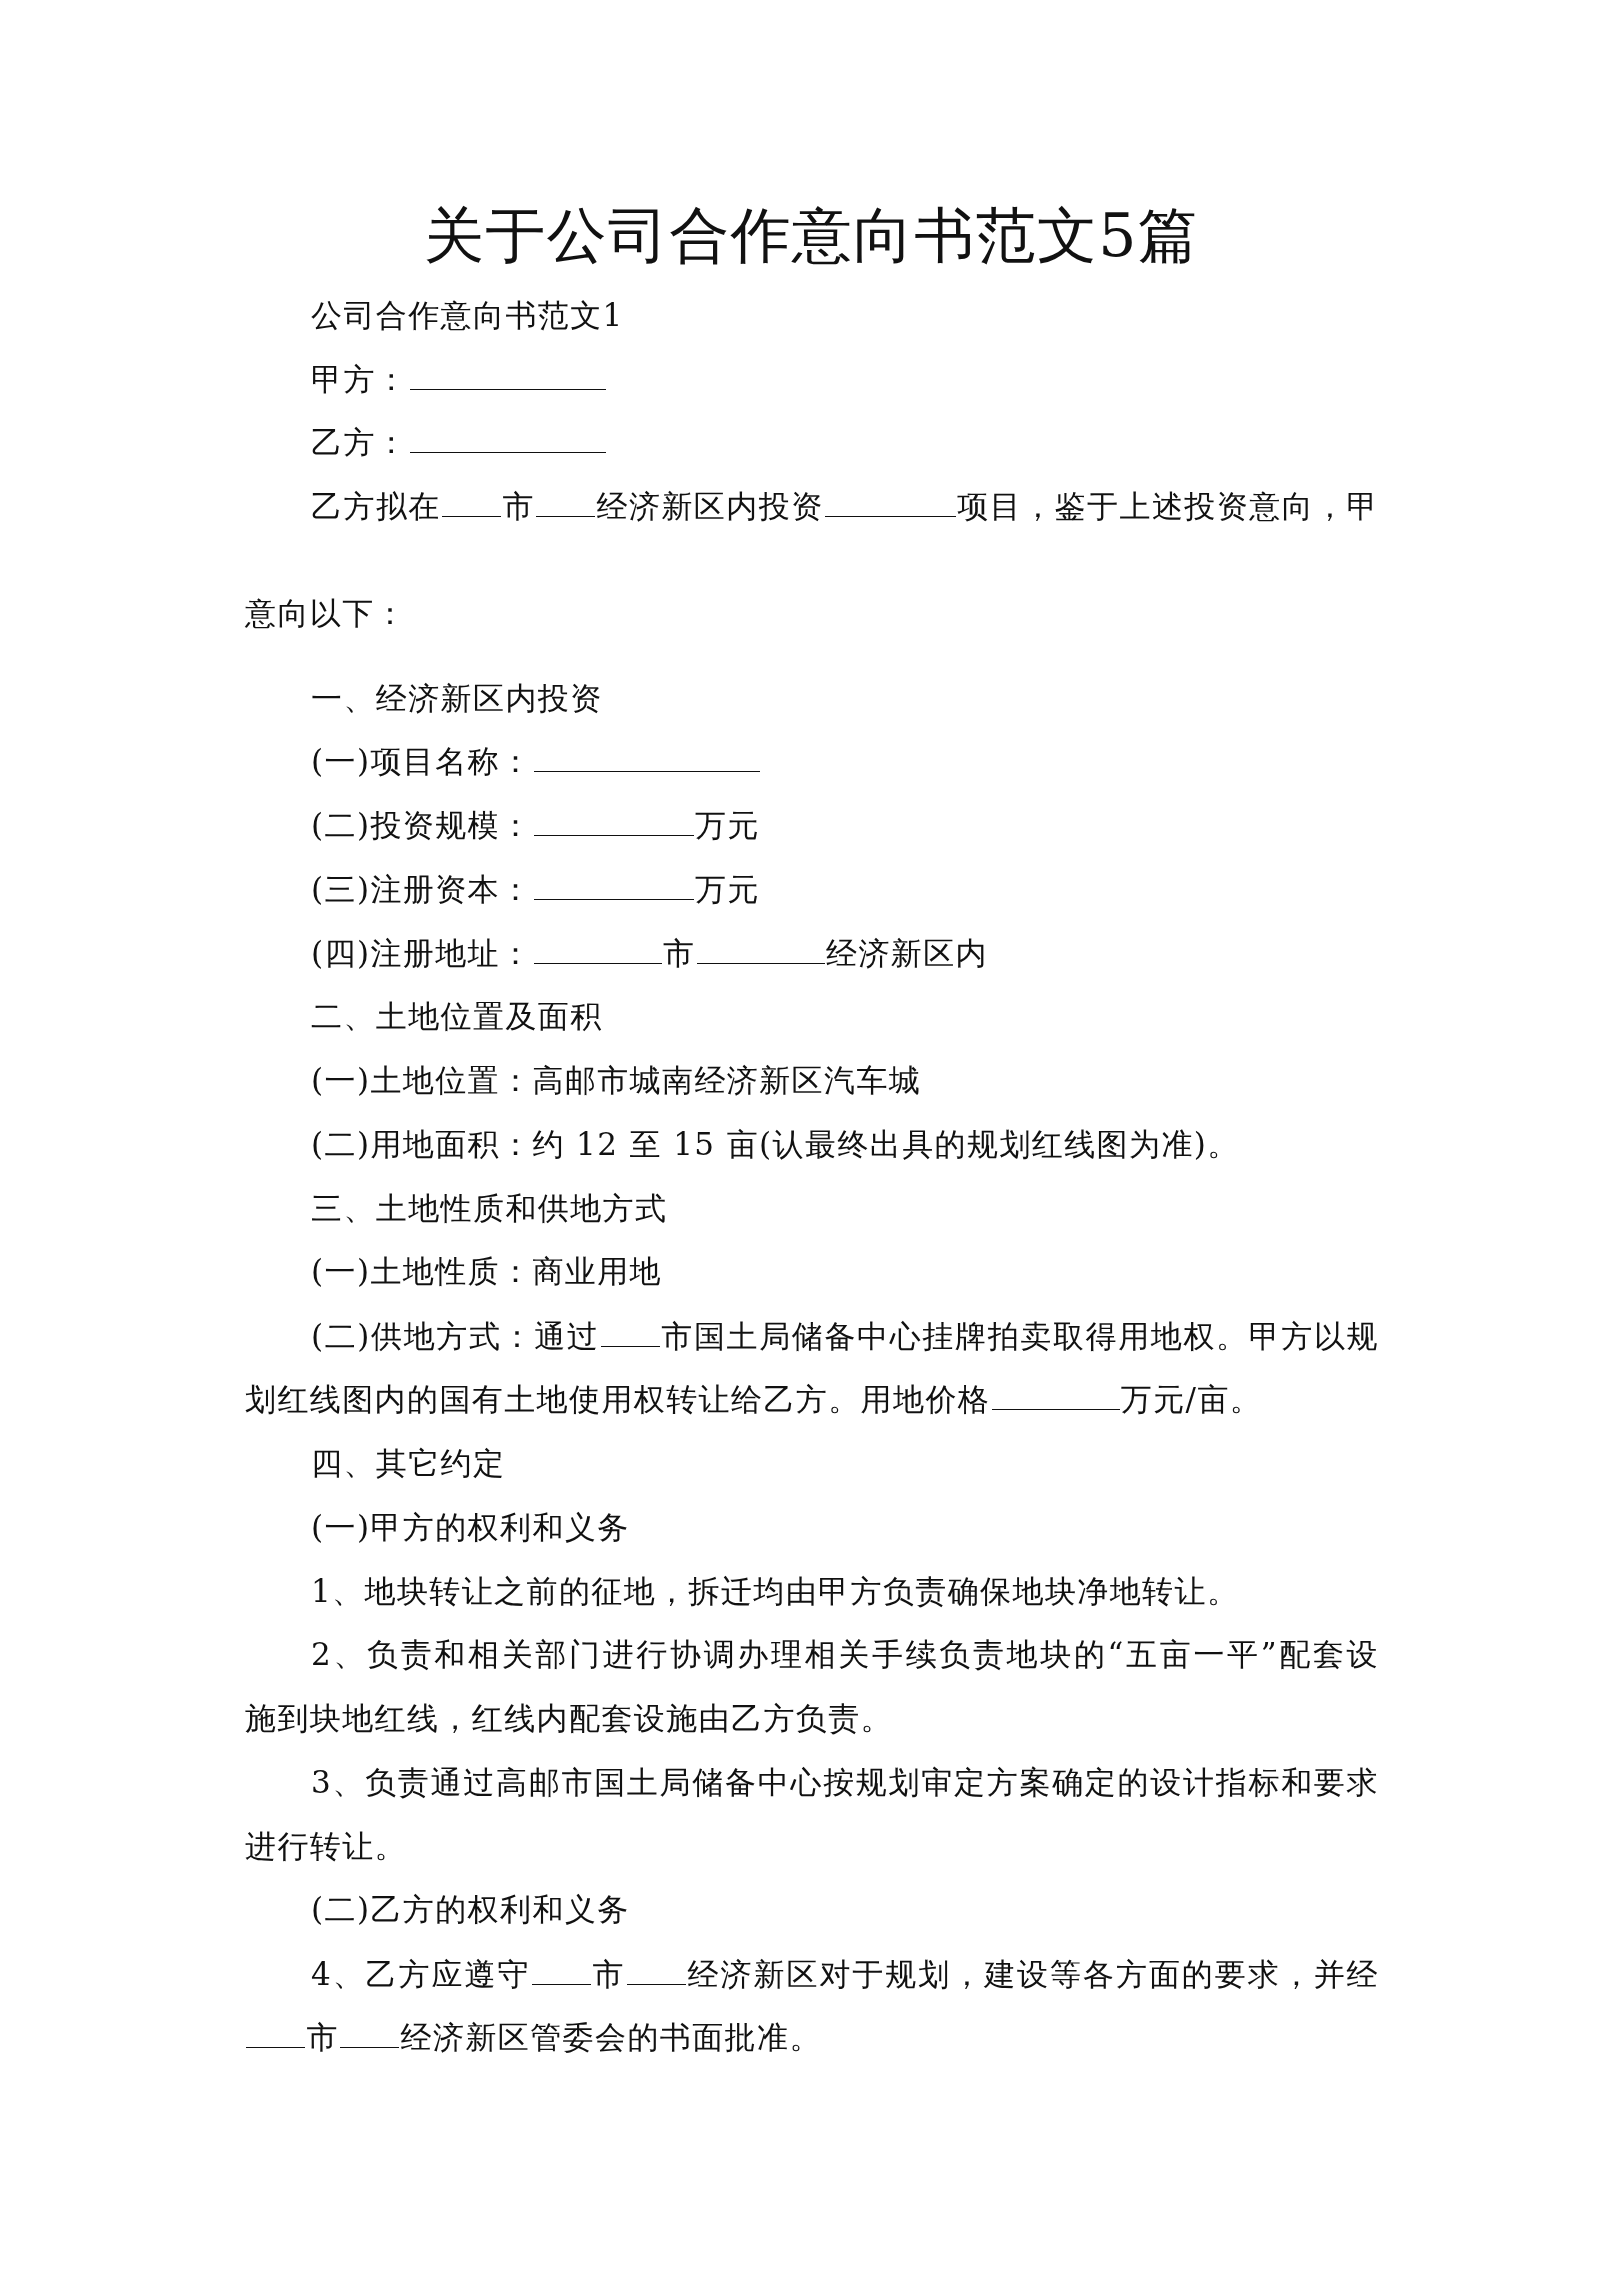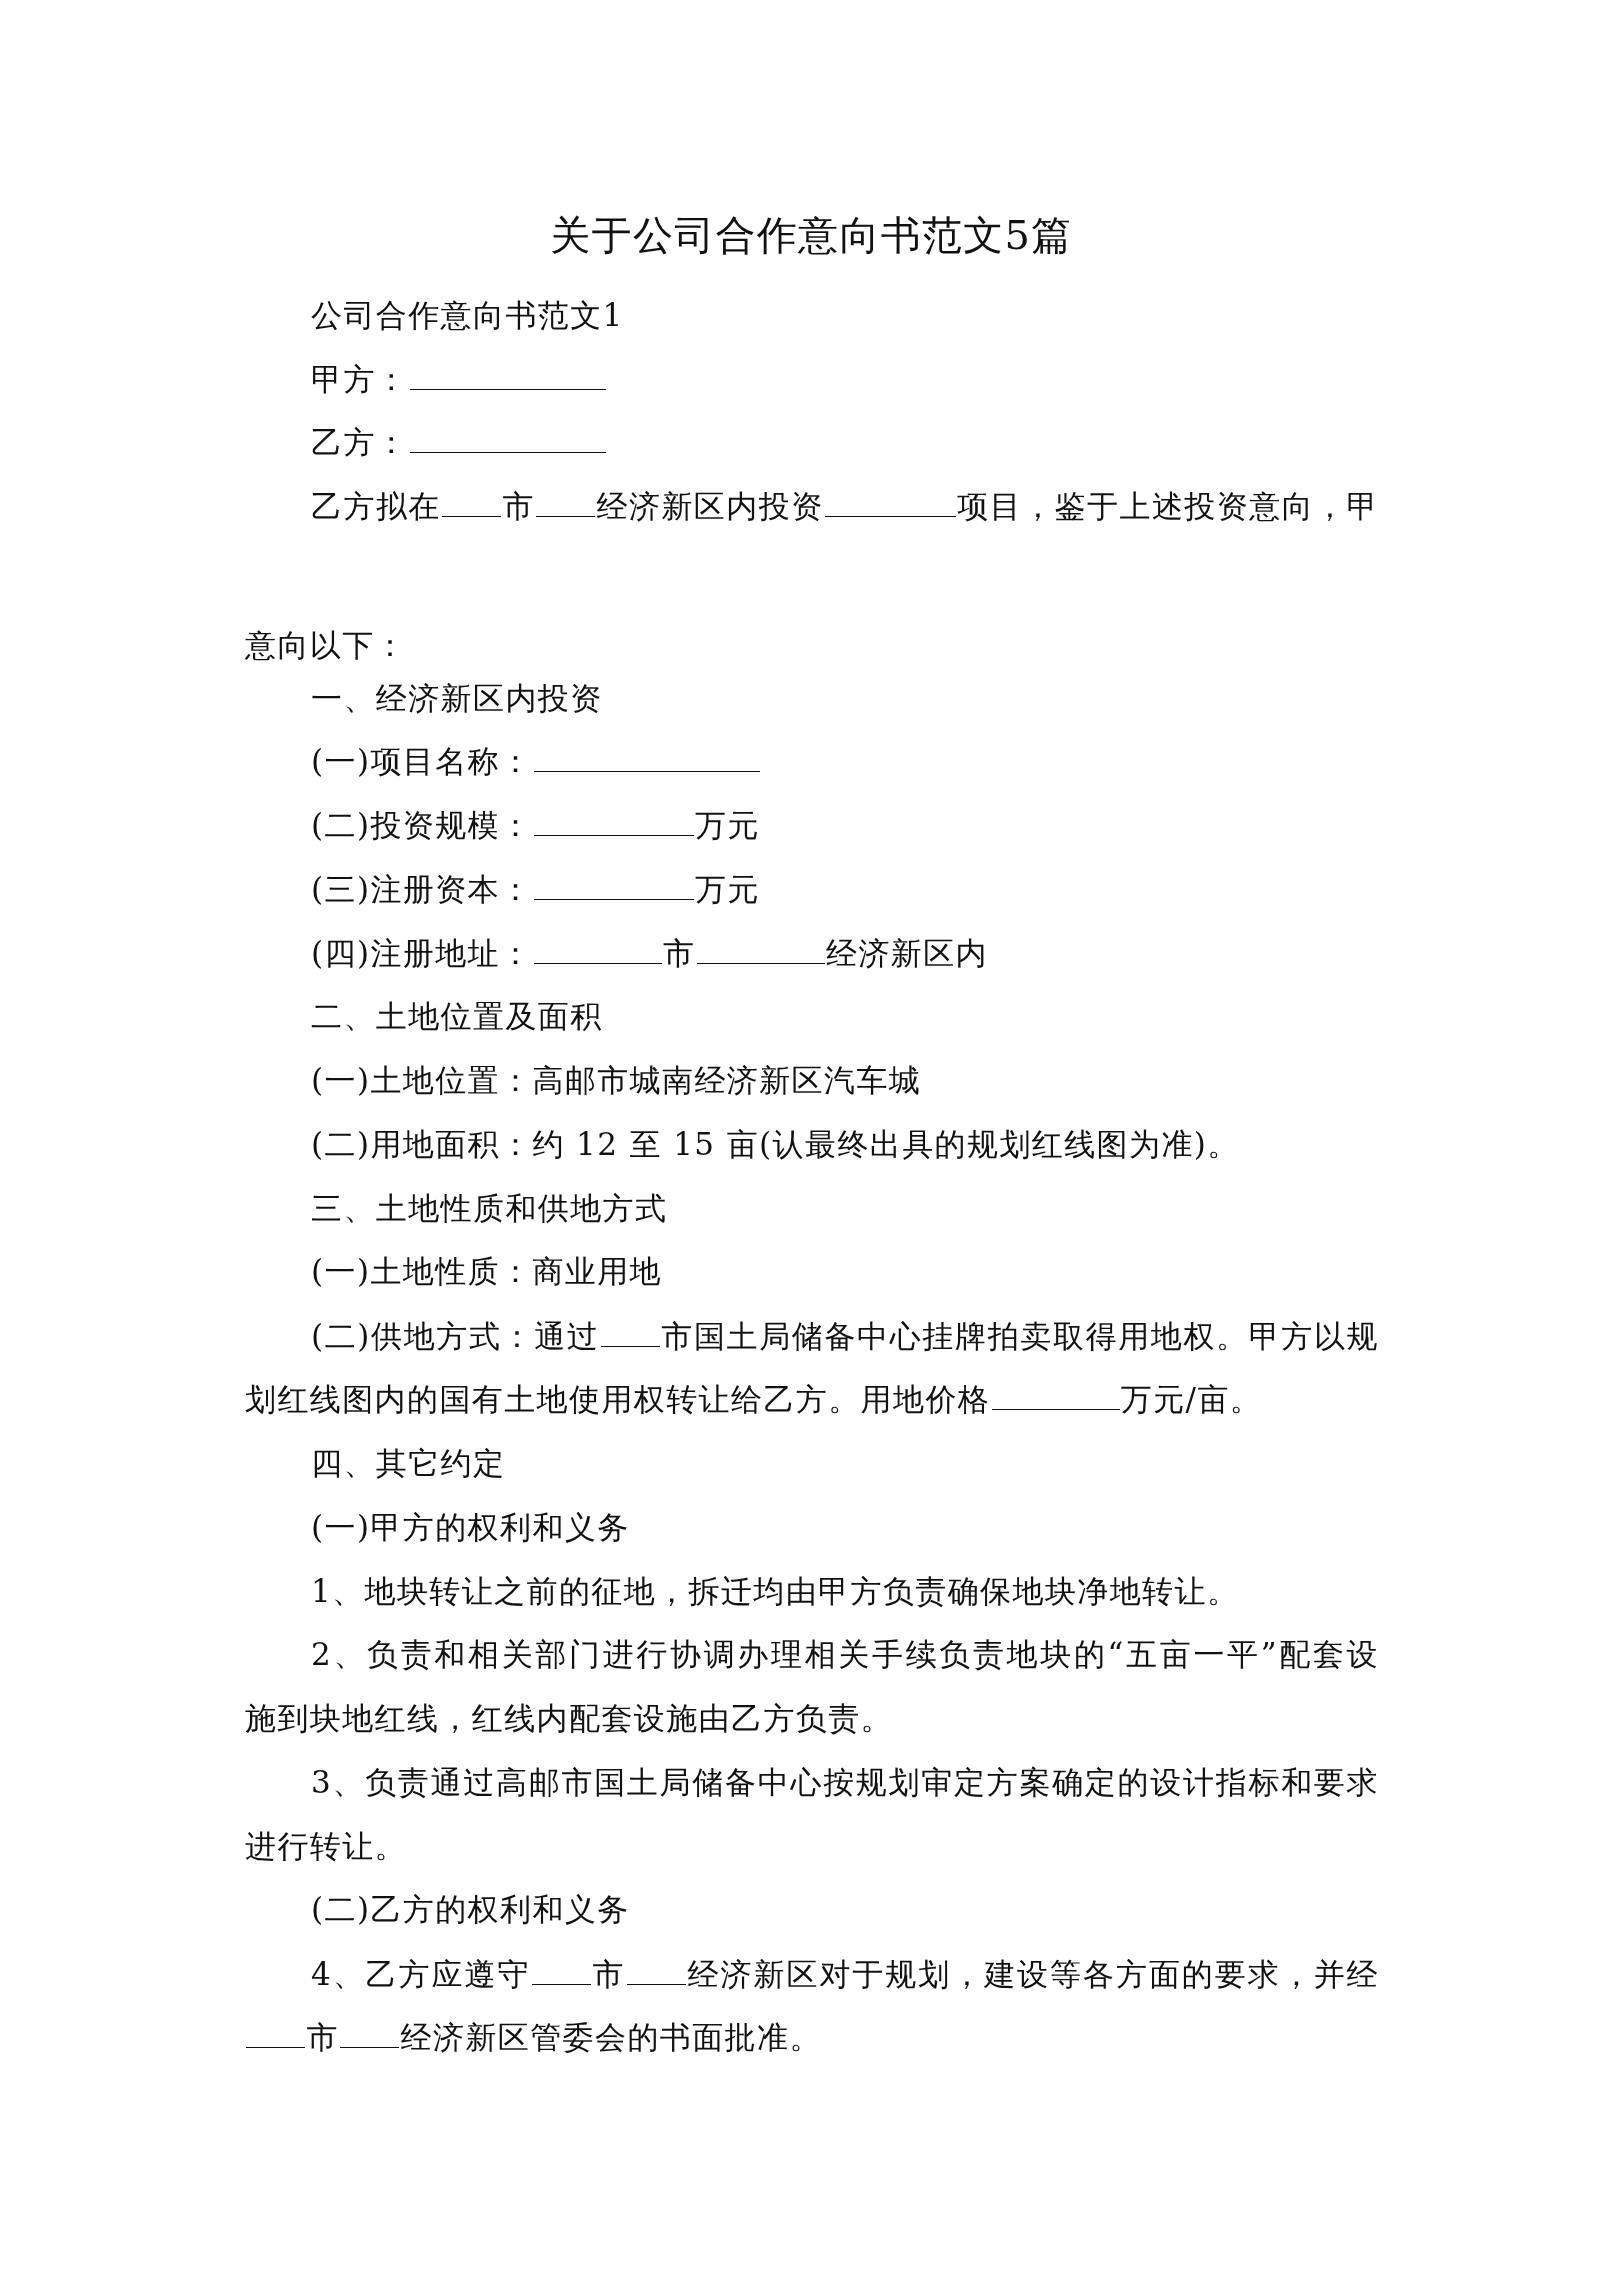--- a/index.html
+++ b/index.html
@@ -21,21 +21,21 @@
     width: 1623px;
     height: 2295px;
     background: #ffffff;
   }
   .title {
     position: absolute;
     left: 0;
     width: 1623px;
     top: 196px;
     text-align: center;
-    font-size: 40px;
+    font-size: 60px;
     line-height: 79px;
     letter-spacing: 1.3px;
     white-space: nowrap;
   }
   .line {
     position: absolute;
     font-size: 31px;
     line-height: 39px;
     height: 39px;
     white-space: nowrap;
@@ -74,21 +74,21 @@
     <span>甲方：</span><span class="blank" style="width:196px;"></span>
   </div>
 
   <div class="line indent" style="top:423px;">
     <span>乙方：</span><span class="blank" style="width:196px;"></span>
   </div>
 
   <div class="line indent justify-indent" style="top:487px;">
     <span>乙方拟在</span><span class="blank" style="width:59px;"></span><span>市</span><span class="blank" style="width:59px;"></span><span>经济新区内投资</span><span class="blank" style="width:131px;"></span><span>项目，鉴于上述投资意向，甲</span>
   </div>
-  <div class="line flush" style="top:626px;">意向以下：</div>
+  <div class="line flush" style="top:594px;">意向以下：</div>
 
   <div class="line indent" style="top:679px;">一、经济新区内投资</div>
 
   <div class="line indent" style="top:742px;">
     <span>(一)项目名称：</span><span class="blank" style="width:226px;"></span>
   </div>
   <div class="line indent" style="top:806px;">
     <span>(二)投资规模：</span><span class="blank" style="width:160px;"></span><span>万元</span>
   </div>
   <div class="line indent" style="top:870px;">

